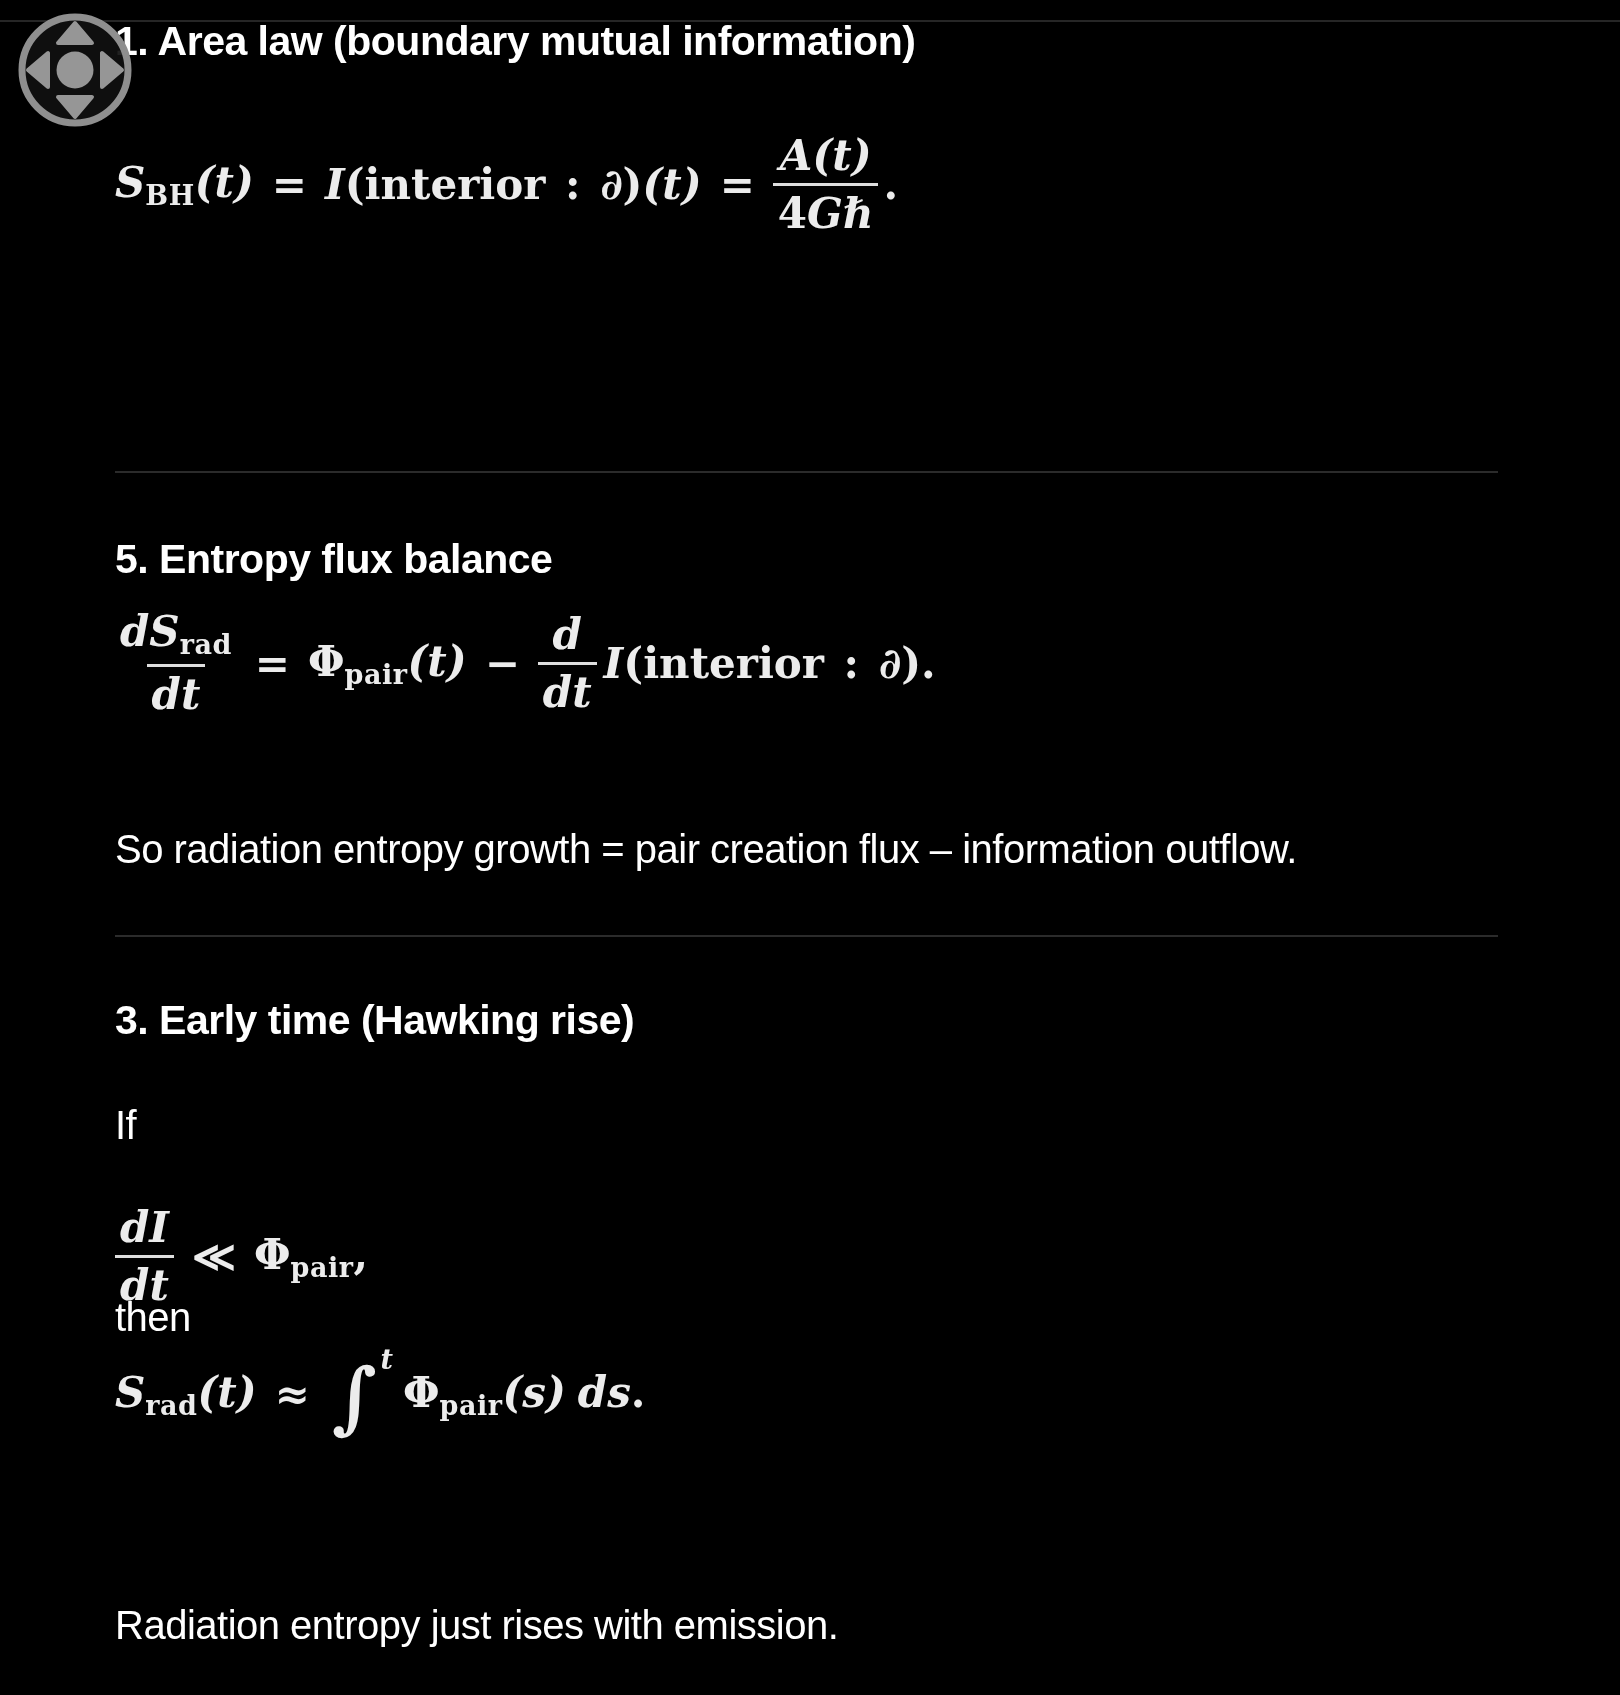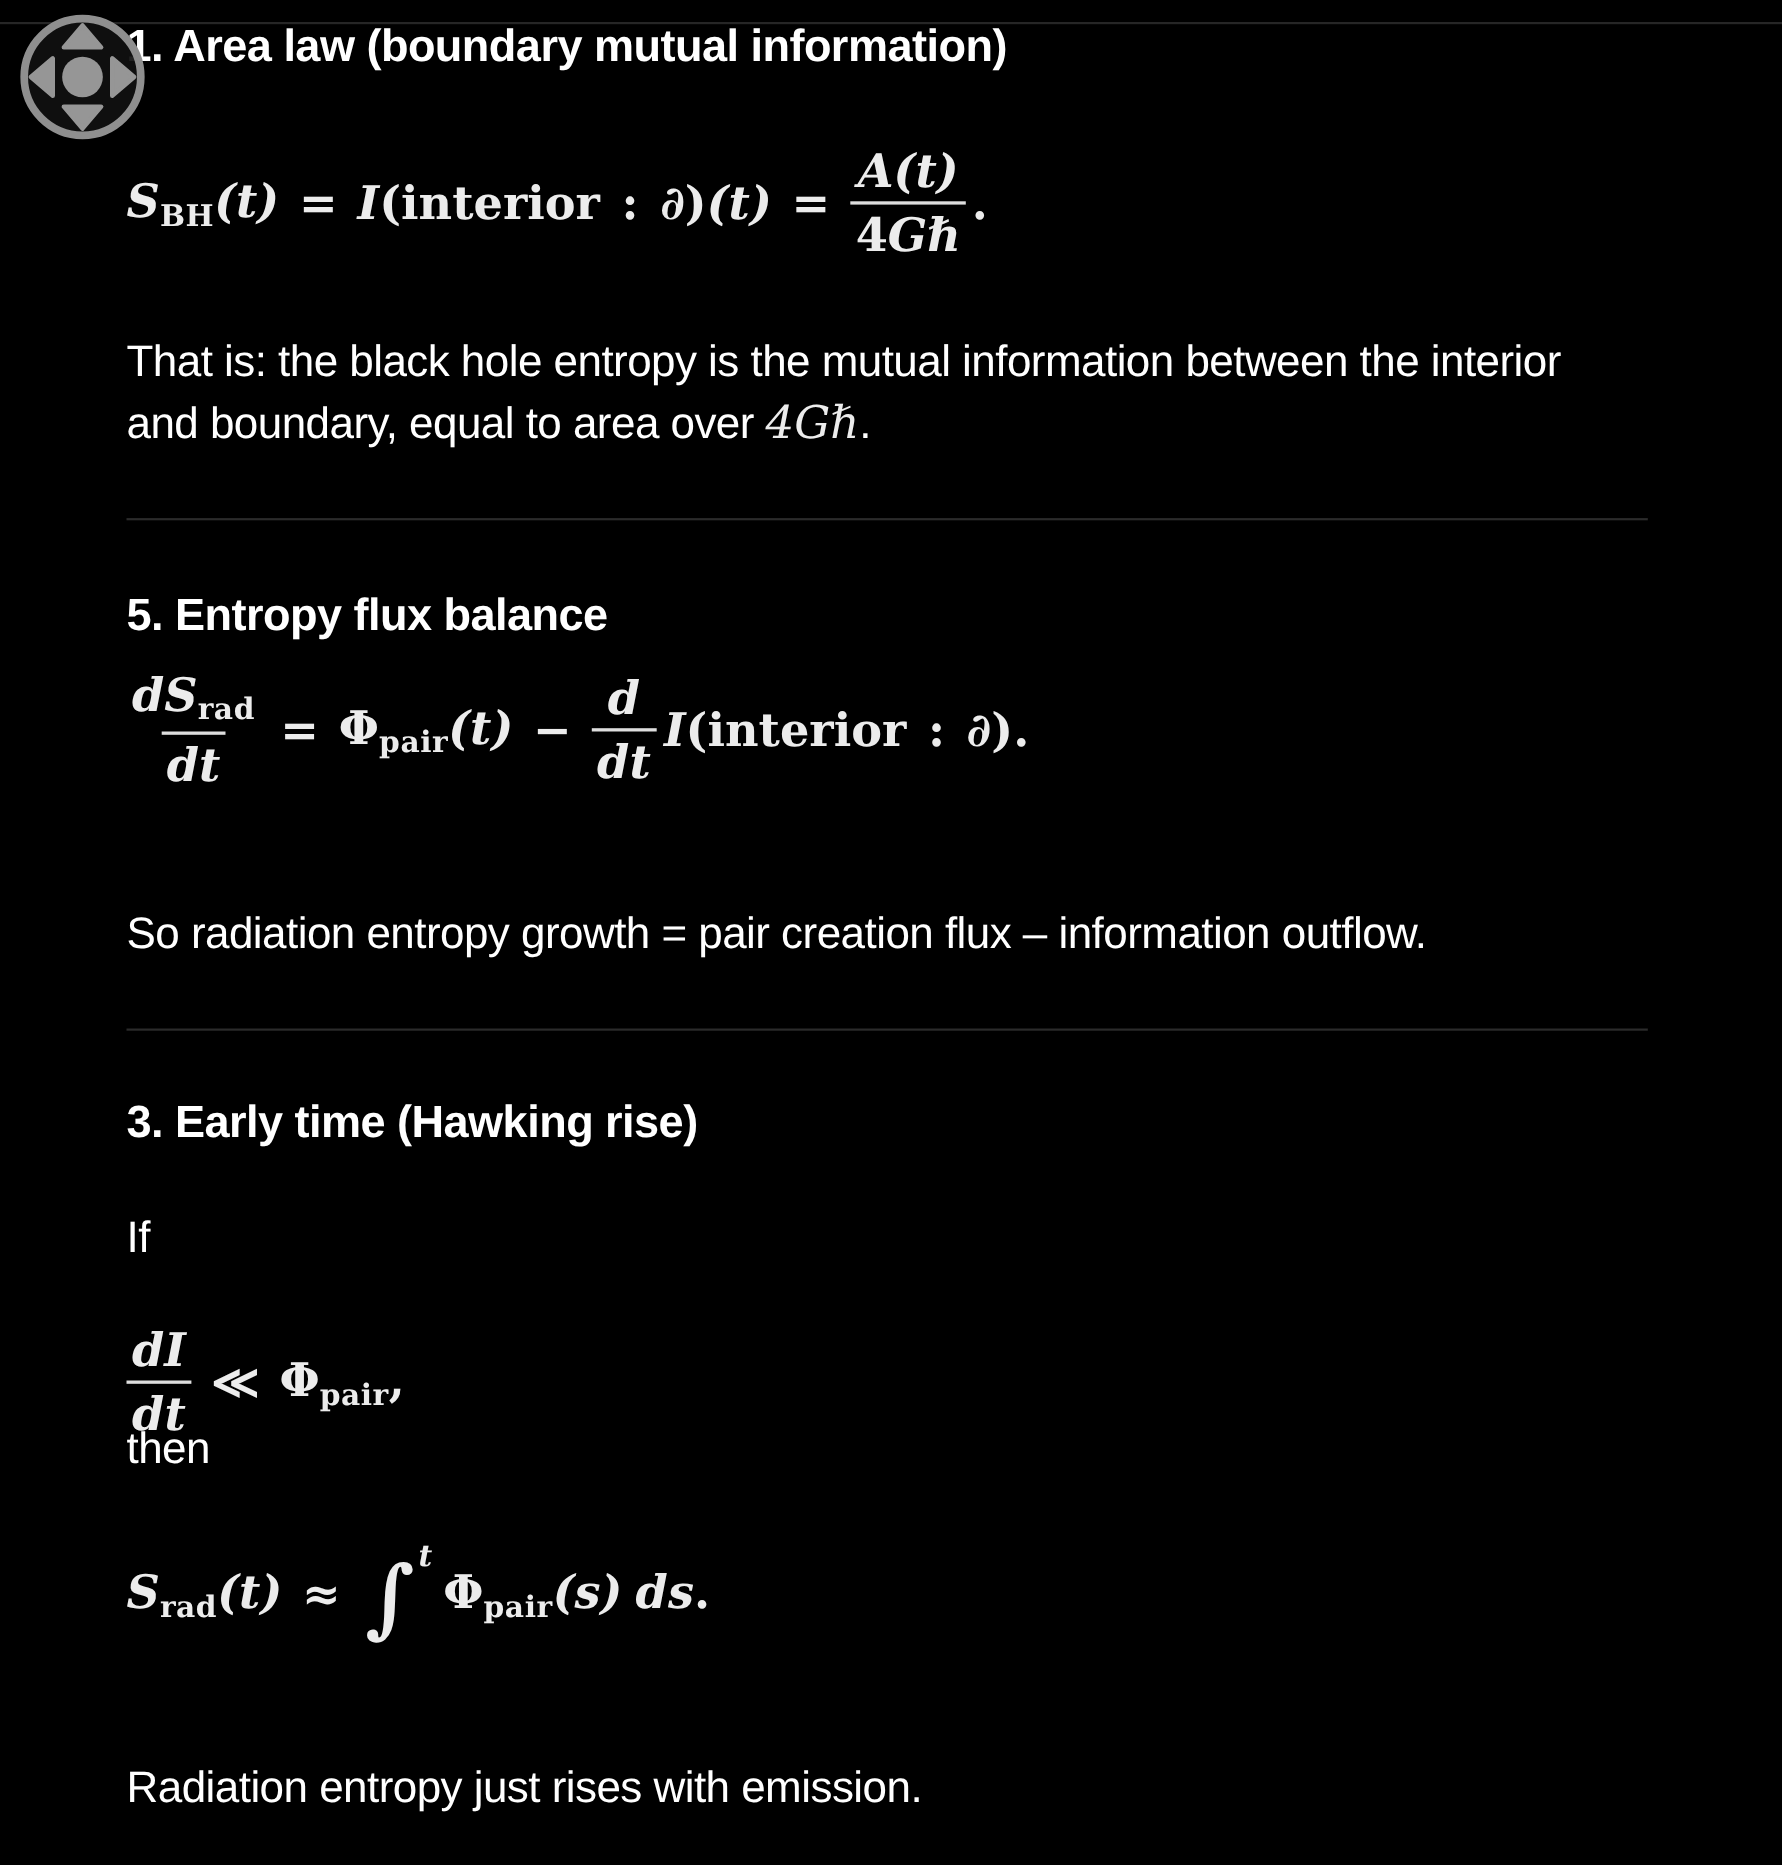--- a/index.html
+++ b/index.html
@@ -59,21 +59,20 @@
     <span class="rel">=</span>
     <span class="tok"><span class="mi">I</span><span class="mr">(</span><span class="mr">interior</span><span class="mr colon"> : </span><span class="mi">∂</span><span class="mr">)</span><span class="mi">(t)</span></span>
     <span class="rel">=</span>
     <span class="frac">
       <span class="num"><span class="mi">A</span><span class="mi">(t)</span></span>
       <span class="den"><span class="mr">4</span><span class="mi">Gℏ</span></span>
     </span>
     <span class="mr end">.</span>
   </div>
 
-  <p class="body" style="top:302px;max-width:1360px;"><span>That is: the black hole entropy is the mutual information between the interior and boundary, equal to area over </span><span class="imath">4Gℏ</span><span>.</span></p>
 
   <div class="divider" style="top:471px;"></div>
 
   <h2 class="hd" style="top:534px;">5. Entropy flux balance</h2>
 
   <div class="formula" style="top:608px;">
     <span class="frac">
       <span class="num"><span class="mi">dS</span><span class="sub">rad</span></span>
       <span class="den"><span class="mi">dt</span></span>
     </span>
@@ -99,21 +98,21 @@
     <span class="frac">
       <span class="num"><span class="mi">dI</span></span>
       <span class="den"><span class="mi">dt</span></span>
     </span>
     <span class="rel">≪</span>
     <span class="tok"><span class="mr">Φ</span><span class="sub">pair</span><span class="mr">,</span></span>
   </div>
 
   <p class="body" style="top:1290px;">then</p>
 
-  <div class="formula" style="top:1414px;">
+  <div class="formula" style="top:1358px;">
     <span class="tok"><span class="mi">S</span><span class="sub">rad</span><span class="mi">(t)</span></span>
     <span class="rel">≈</span>
     <span class="intwrap"><span class="int">∫</span><span class="isup">t</span></span>
     <span class="tok"><span class="mr">Φ</span><span class="sub">pair</span><span class="mi">(s)</span><span class="mi ds">ds</span><span class="mr">.</span></span>
   </div>
 
   <p class="body" style="top:1598px;">Radiation entropy just rises with emission.</p>
 
 </div>
 

